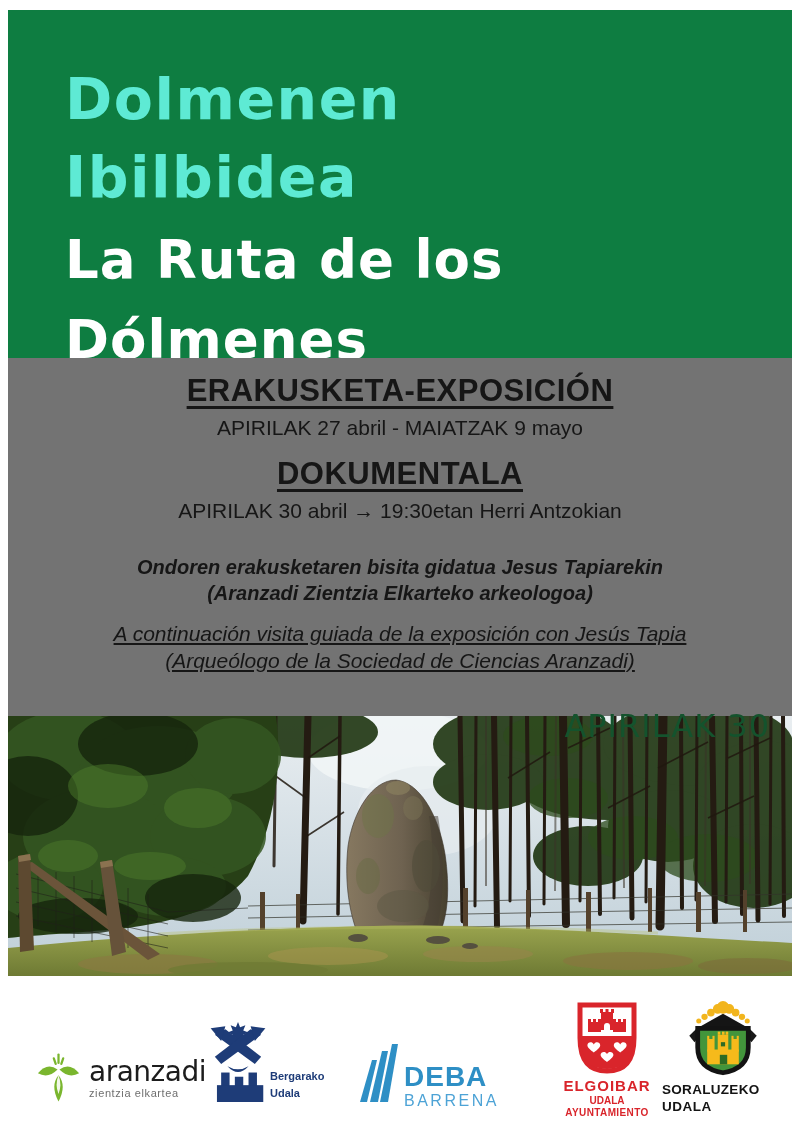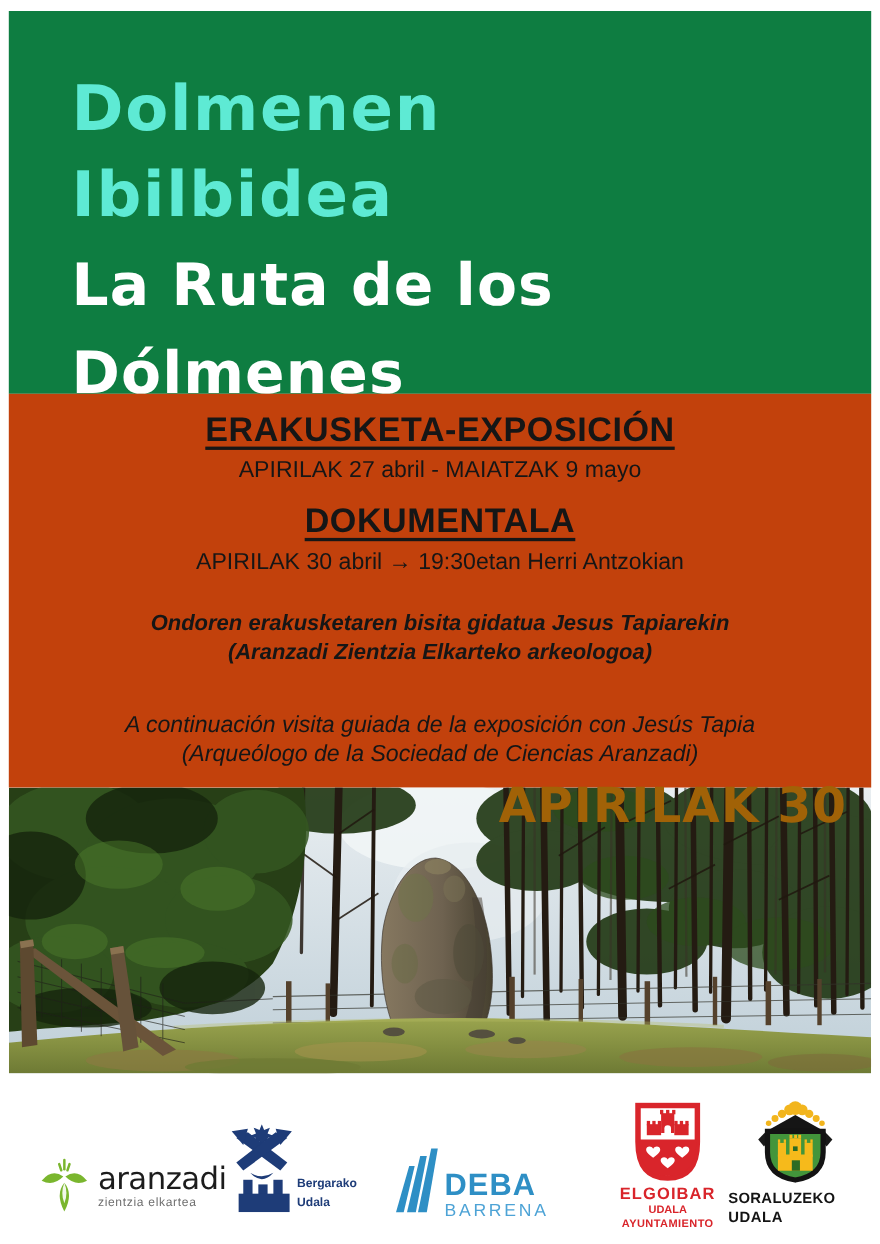--- a/index.html
+++ b/index.html
@@ -19,42 +19,42 @@
     letter-spacing:1.5px;font-family:"DejaVu Sans","Liberation Sans",sans-serif;
   }
   .title-es{
     color:#ffffff;font-weight:700;font-size:53px;line-height:72px;
     letter-spacing:1px;margin-top:8px;
     font-family:"DejaVu Sans","Liberation Sans",sans-serif;
   }
   
   .yellow-section{
     position:absolute;left:8px;top:358px;width:784px;height:358px;
-    background:#c2410c;text-align:center;color:#161616;
+    background:#737373;text-align:center;color:#161616;
   }
   .y-heading{
     margin-top:15px;font-size:31px;font-weight:700;letter-spacing:.5px;
     text-decoration:underline;text-decoration-thickness:3px;text-underline-offset:5px;
   }
   .y-sub{margin-top:7px;font-size:21px;font-weight:400;}
   .y-heading.second{margin-top:16px;}
   .tour-eu{
     margin-top:31px;font-size:20px;font-weight:700;font-style:italic;line-height:26px;
   }
   .tour-es{
-    margin-top:39px;font-size:21px;font-weight:400;font-style:italic;line-height:27px;
+    margin-top:14px;font-size:21px;font-weight:400;font-style:italic;line-height:27px;text-decoration:underline;
   }
   
   .photo{
     position:absolute;left:8px;top:716px;width:784px;height:260px;overflow:hidden;
   }
   .photo svg{display:block;width:784px;height:260px;}
   .photo-overlay-date{
     position:absolute;right:30px;top:707px;z-index:3;
-    font-size:44px;font-weight:700;color:#a16207;letter-spacing:1px;
+    font-size:32px;font-weight:400;color:#14532d;letter-spacing:1px;
     font-family:"DejaVu Sans","Liberation Sans",sans-serif;
   }
   
   .logo{position:absolute;}
   .logo-aranzadi{left:36px;top:1042px;width:170px;height:72px;display:flex;align-items:center;}
   .aranzadi-text{margin-left:8px;}
   .aranzadi-name{
     font-size:28px;font-weight:400;color:#1c1c1c;letter-spacing:-.5px;line-height:28px;
     font-family:"DejaVu Sans","Liberation Sans",sans-serif;
   }

